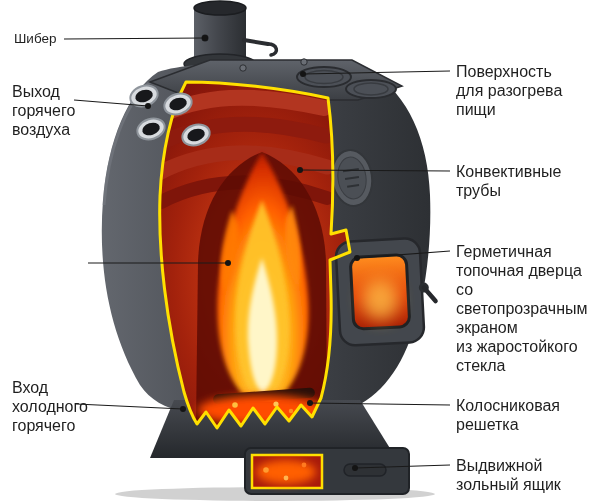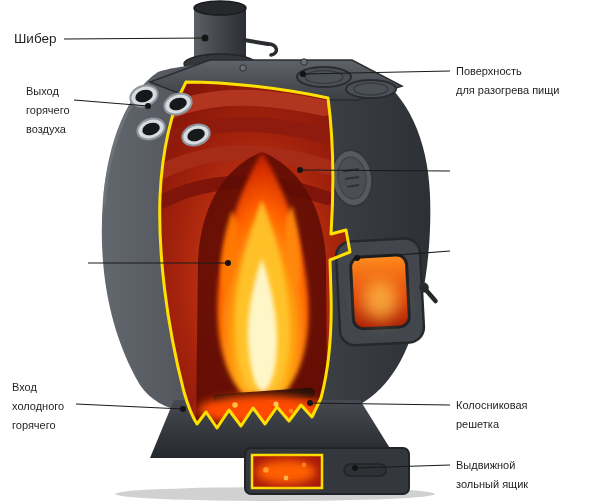--- a/index.html
+++ b/index.html
@@ -5,21 +5,21 @@
   html,body{margin:0;padding:0;}
   body{
     width:600px;height:502px;background:#ffffff;
     font-family:"Liberation Sans", sans-serif;
     position:relative;overflow:hidden;
   }
   .stage{position:relative;width:600px;height:500px;}
   .stage svg{position:absolute;left:0;top:0;}
   .label{
     position:absolute;
-    font-size:11px;line-height:19px;color:#1f1f1f;
+    font-size:16px;line-height:19px;color:#1f1f1f;
     white-space:pre-line;
   }
   .label.single{font-size:13.5px;}
 </style>
 </head>
 <body>
 
 <div class="stage">
 
   <svg width="600" height="502" viewBox="0 0 600 502">
@@ -223,25 +223,33 @@
       <circle cx="183" cy="409" r="3"></circle>
       <circle cx="303" cy="74" r="3"></circle>
       <circle cx="300" cy="170" r="3"></circle>
       <circle cx="357" cy="258" r="3"></circle>
       <circle cx="310" cy="403" r="3"></circle>
       <circle cx="355" cy="468" r="3"></circle>
     </g>
   </svg>
 
   <div class="label single" style="left:14px;top:29px">Шибер</div>
-  <div class="label" style="left:26px;top:82px">Выход
+  <div class="label" style="left:12px;top:82px">Выход
 горячего
 воздуха</div>
   <div class="label" style="left:12px;top:378px">Вход
 холодного
 горячего</div>
   <div class="label" style="left:456px;top:62px">Поверхность
 для разогрева пищи</div>
+  <div class="label" style="left:456px;top:162px">Конвективные
+трубы</div>
+  <div class="label" style="left:456px;top:242px">Герметичная
+топочная дверца
+со светопрозрачным
+экраном
+из жаростойкого
+стекла</div>
   <div class="label" style="left:456px;top:396px">Колосниковая
 решетка</div>
   <div class="label" style="left:456px;top:456px">Выдвижной
 зольный ящик</div>
 </div>
 
 </body></html>

